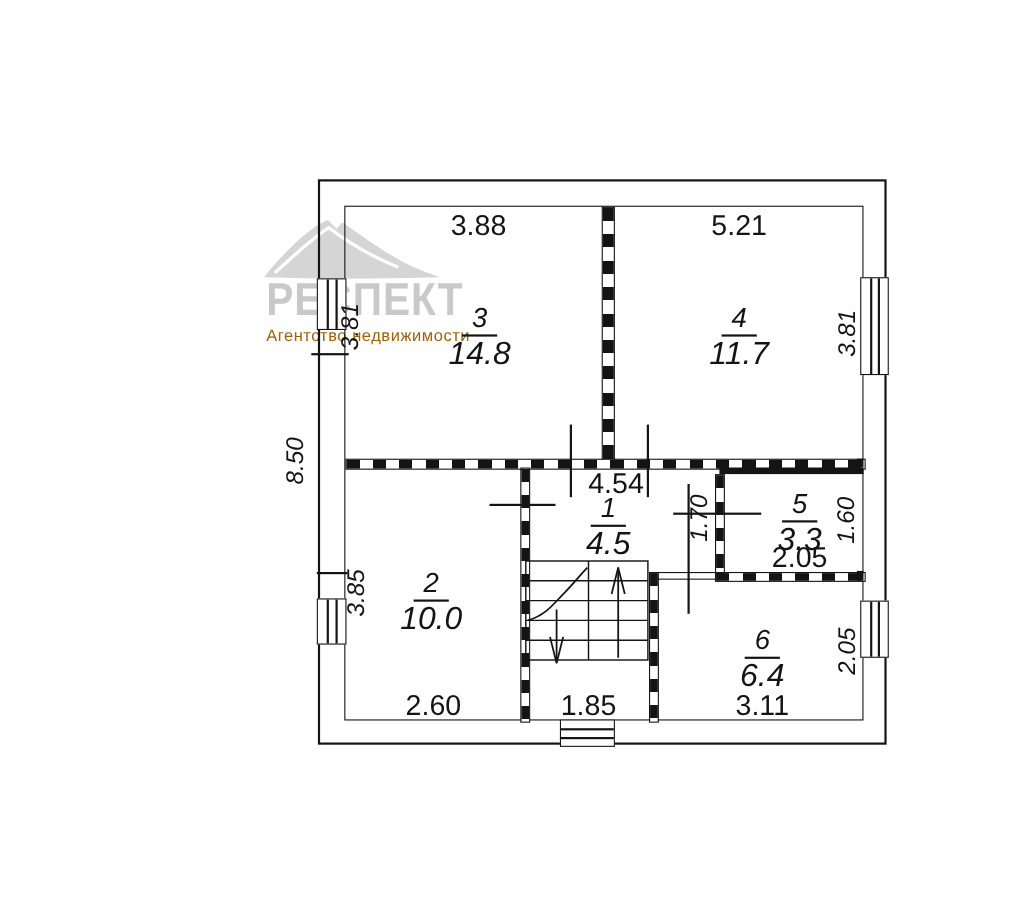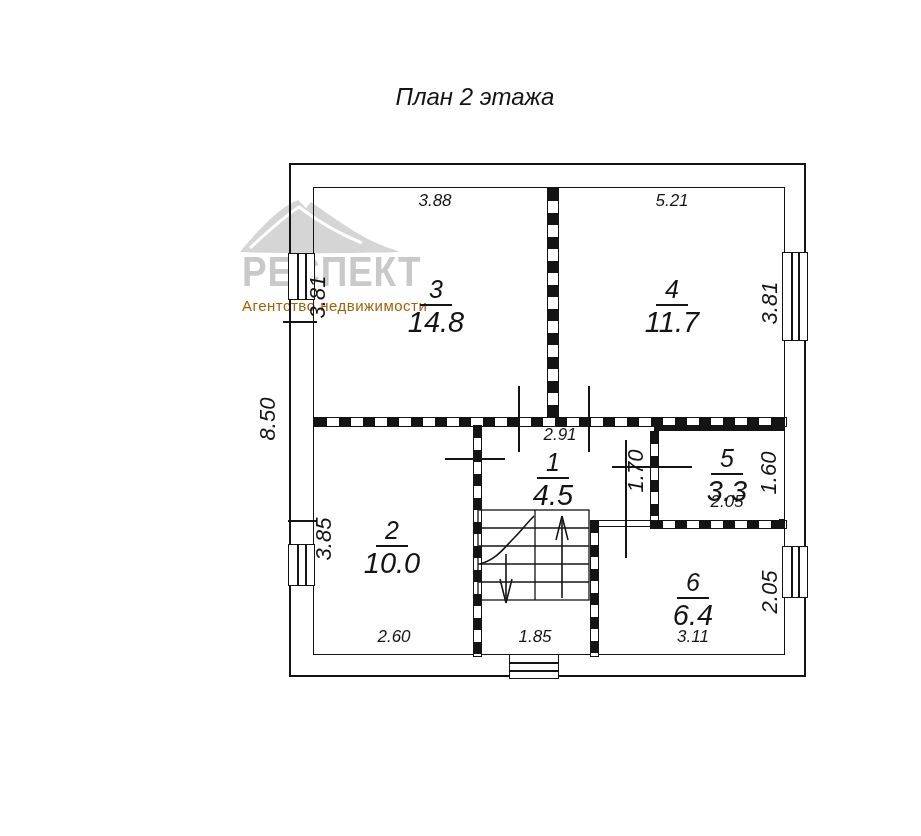--- a/index.html
+++ b/index.html
@@ -1,19 +1,19 @@
 <!DOCTYPE html>
 <html><head>
 <meta charset="utf-8">
 <style>
   html,body{margin:0;padding:0;background:#fff;}
   .canvas{position:relative;width:921px;height:836px;background:#fff;overflow:hidden;
           font-family:"Liberation Sans",sans-serif;color:#141414;}
   .abs{position:absolute;}
-  .dim{position:absolute;font-style:italic;font-size:17px;line-height:1;text-align:center;white-space:nowrap;}
+  .dim{position:absolute;font-size:26px;line-height:1;text-align:center;white-space:nowrap;}
   .vtext{position:absolute;width:64px;height:22px;line-height:22px;text-align:center;
          font-style:italic;font-size:22px;transform:rotate(-90deg);white-space:nowrap;}
   .hwall{position:absolute;border:1px solid #141414;
          background:repeating-linear-gradient(90deg,#141414 0 12px,#fff 12px 24px);}
   .vwall{position:absolute;border:1px solid #141414;
          background:repeating-linear-gradient(180deg,#141414 0 12px,#fff 12px 24px);}
   .solid{position:absolute;background:#141414;}
   .line{position:absolute;background:#141414;}
   .window{position:absolute;background:#fff;border:1.5px solid #141414;box-sizing:border-box;}
   .window .vl{position:absolute;top:0;bottom:0;width:1.5px;background:#141414;}
@@ -26,21 +26,20 @@
   .wm-sub{position:absolute;font-size:15px;color:#a16207;letter-spacing:.5px;line-height:1;}
   .title{position:absolute;font-style:italic;font-size:24px;text-align:center;}
   .outer-wall{position:absolute;border:2px solid #141414;box-sizing:border-box;}
   .inner-wall{position:absolute;border:1.5px solid #141414;box-sizing:border-box;}
 </style>
 </head>
 <body>
 
 <div class="canvas">
 
-  <div class="title" style="left:360px;top:83px;width:230px;">План 2 этажа</div>
 
   <svg class="abs" style="left:236px;top:196px;" width="168" height="60" viewBox="0 0 168 60">
     <path d="M4,56 C20,36 45,10 62,4 L70,12 L75,6 C95,20 115,34 132,43 C144,49 156,53 164,56
              C130,57 60,58 4,56 Z" fill="#d0d0d2" opacity="0.9"></path>
     <path d="M14,52 C40,28 55,16 63,11 C80,24 104,38 126,47" fill="none" stroke="#ffffff" stroke-width="3"></path>
   </svg>
   <div class="wm-brand" style="left:242px;top:251px;">РЕСПЕКТ</div>
   <div class="wm-sub" style="left:242px;top:298px;">Агентство недвижимости</div>
 
   <div class="outer-wall" style="left:289px;top:163px;width:517px;height:514px;"></div>
@@ -128,21 +127,21 @@
     <span class="num">2</span>
     <div class="area">10.0</div>
   </div>
   <div class="room-label" style="left:652px;top:570px;width:82px;">
     <span class="num">6</span>
     <div class="area">6.4</div>
   </div>
 
   <div class="dim" style="left:393px;top:192px;width:84px;">3.88</div>
   <div class="dim" style="left:630px;top:192px;width:84px;">5.21</div>
-  <div class="dim" style="left:523px;top:426px;width:74px;">2.91</div>
+  <div class="dim" style="left:523px;top:426px;width:74px;">4.54</div>
   <div class="dim" style="left:690px;top:493px;width:74px;">2.05</div>
   <div class="dim" style="left:357px;top:628px;width:74px;">2.60</div>
   <div class="dim" style="left:504px;top:628px;width:62px;text-align:center;">1.85</div>
   <div class="dim" style="left:655px;top:628px;width:76px;">3.11</div>
 
   <div class="vtext" style="left:286px;top:286px;">3.81</div>
   <div class="vtext" style="left:738px;top:292px;">3.81</div>
   <div class="vtext" style="left:236px;top:408px;">8.50</div>
   <div class="vtext" style="left:292px;top:528px;">3.85</div>
   <div class="vtext" style="left:604px;top:460px;">1.70</div>

